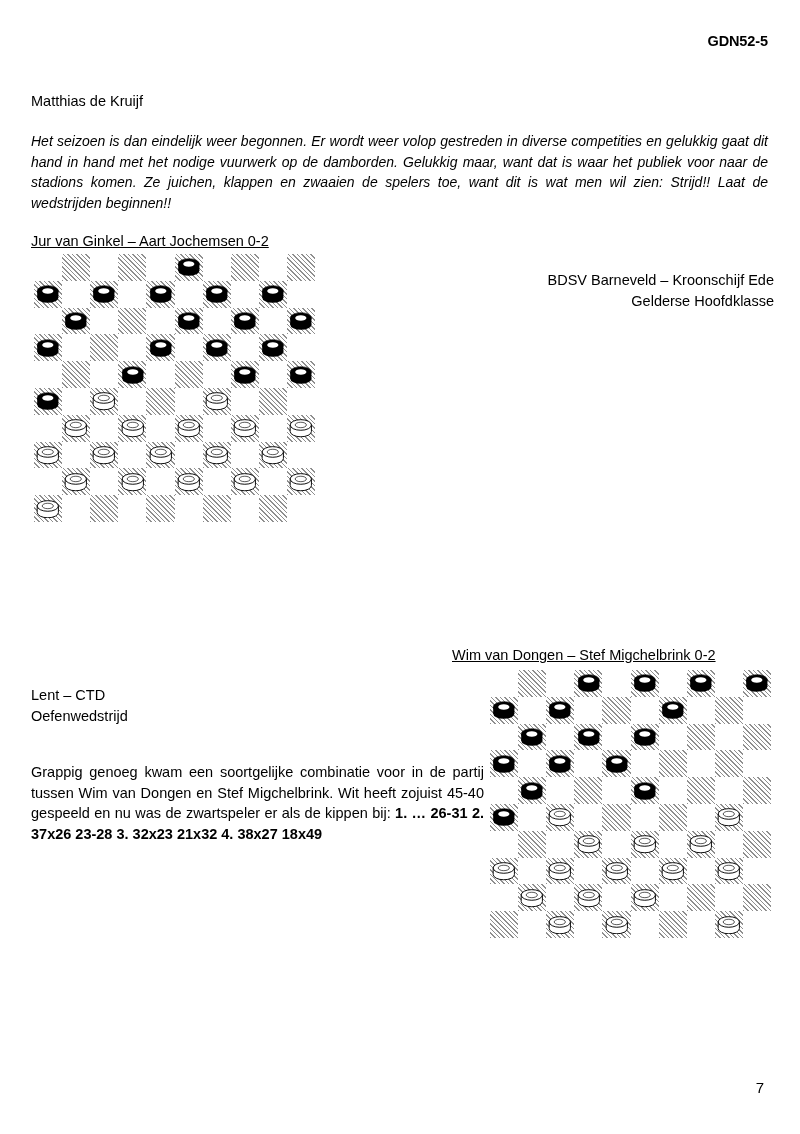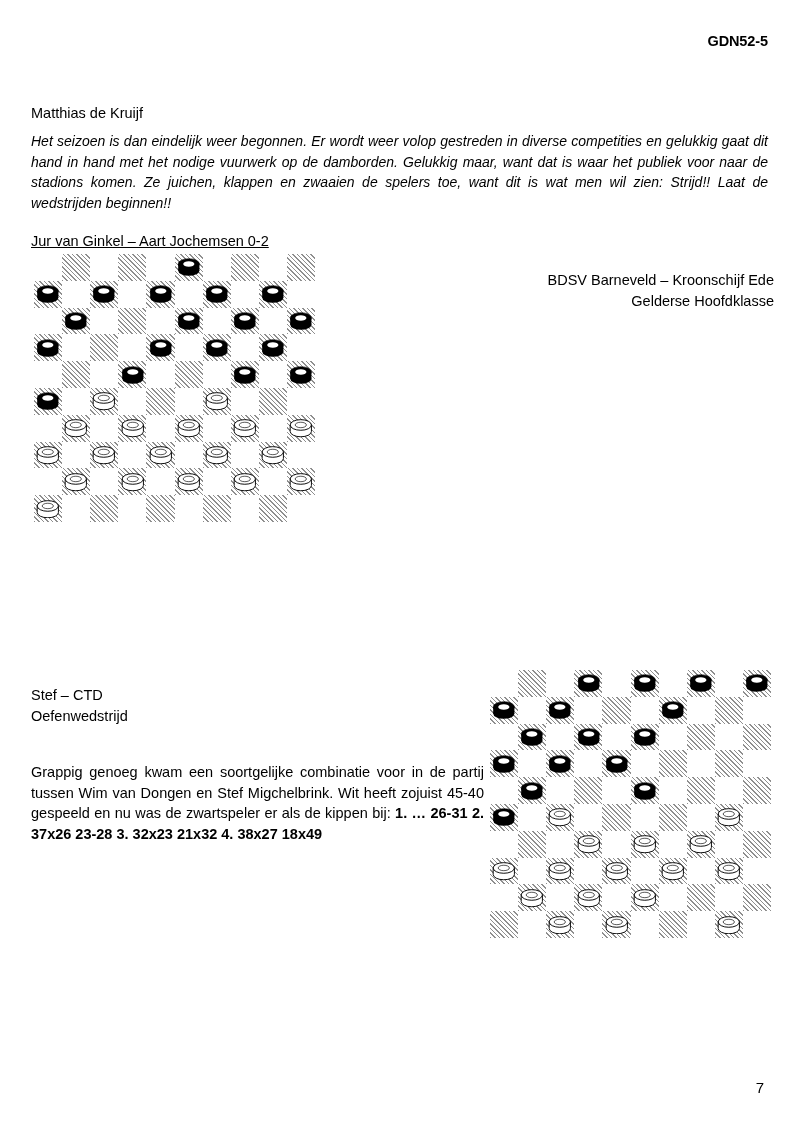--- a/index.html
+++ b/index.html
@@ -41,21 +41,20 @@
     font-size: 21.5px;
     font-weight: bold;
     letter-spacing: -0.2px;
   }
 
   .author {
     position: absolute;
     left: 31px;
     top: 93px;
     font-size: 14.5px;
-    margin-top: 12px;
   }
 
   
   .intro {
     position: absolute;
     left: 31px;
     top: 131px;
     width: 737px;
     font-size: 14px;
     font-style: italic;
@@ -544,20 +543,21 @@
       <div class="sq dark"></div>
       <div class="sq"></div>
       <div class="sq dark"></div>
       <div class="sq"></div>
     </div>
 
   <div class="plain-block" style="left:314px; top:270px; width:460px;text-align:right;">BDSV Barneveld – Kroonschijf Ede
 Gelderse Hoofdklasse</div>
 
 
+  <div class="game-head" style="left:452px; top:645px;">Wim van Dongen – Stef Migchelbrink 0-2</div>
 
   <div class="board" id="board2" style="left:490px; top:670px; width:281px; height:268px;">
       <div class="sq"></div>
       <div class="sq dark"></div>
       <div class="sq"></div>
       <div class="sq dark">
         <div class="piece">
           <svg viewBox="0 0 40 32">
             <ellipse cx="20" cy="22" rx="18" ry="9" fill="#000"></ellipse>
             <rect x="2" y="11" width="36" height="11" fill="#000"></rect>
@@ -920,20 +920,20 @@
           <svg viewBox="0 0 40 32">
             <path d="M2 11 L2 22 A18 9 0 0 0 38 22 L38 11 Z" fill="#fff" stroke="#000" stroke-width="1.6"></path>
             <ellipse cx="20" cy="11" rx="18" ry="9" fill="#fff" stroke="#000" stroke-width="1.6"></ellipse>
             <ellipse cx="20" cy="11" rx="9.5" ry="4.6" fill="#fff" stroke="#000" stroke-width="1.1"></ellipse>
           </svg>
         </div>
       </div>
       <div class="sq"></div>
     </div>
 
-  <div class="plain-block" style="left:31px; top:685px; width:440px;">Stef – CTD
+  <div class="plain-block" style="left:31px; top:685px; width:440px;">Lent – CTD
 Oefenwedstrijd</div>
 
   <div class="body-text" style="left:31px; top:762px; width:453px;"><span>Grappig genoeg kwam een soortgelijke combinatie voor in de partij tussen Wim van Dongen en Stef Migchelbrink. Wit heeft zojuist 45-40 gespeeld en nu was de zwartspeler er als de kippen bij: </span><b>1. … 26-31 2. 37x26 23-28 3. 32x23 21x32 4. 38x27 18x49</b></div>
 
   <div class="page-num">7</div>
 
 </div>
 
 </body></html>

